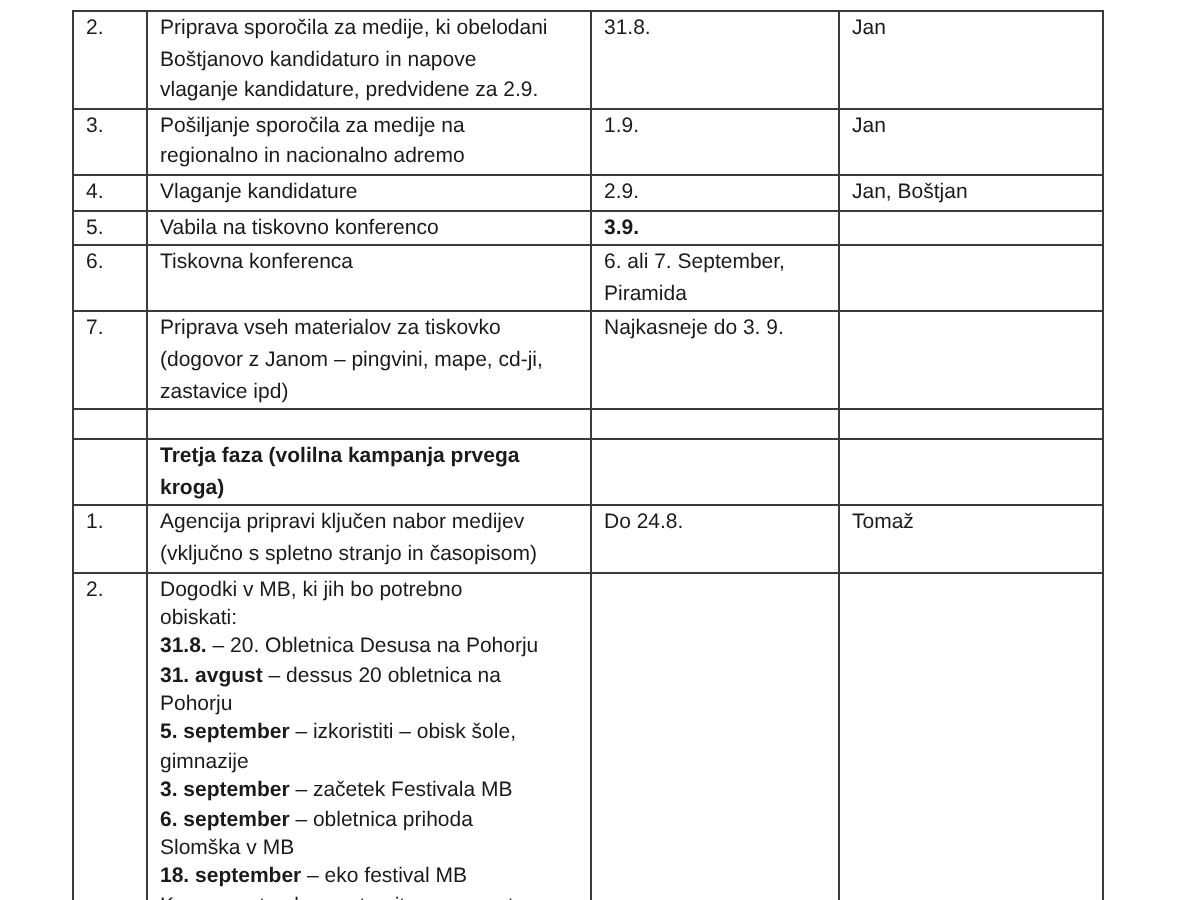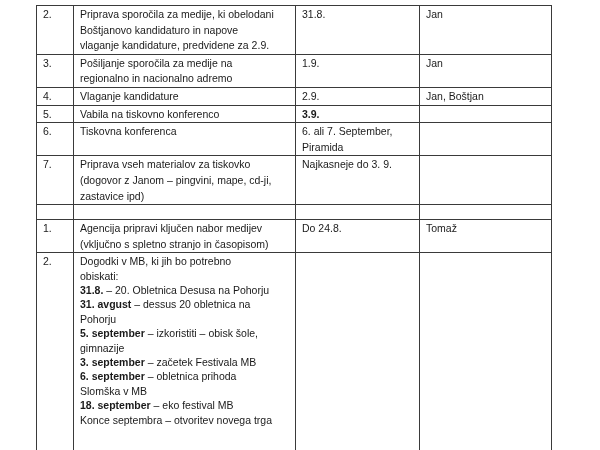--- a/index.html
+++ b/index.html
@@ -141,20 +141,29 @@
           </td>
           <td style="border-color: rgb(58, 58, 58);"></td>
         </tr>
         <tr style="height: 15px;">
           <td style="border-color: rgb(58, 58, 58);"></td>
           <td style="border-color: rgb(58, 58, 58);"></td>
           <td style="border-color: rgb(58, 58, 58);"></td>
           <td style="border-color: rgb(58, 58, 58);"></td>
         </tr>
         <tr style="height: 31px;">
+          <td style="border-color: rgb(58, 58, 58);"></td>
+          <td style="border-color: rgb(58, 58, 58);">
+            <div class="line"><span class="b">Tretja faza (volilna kampanja prvega</span></div>
+            <div class="line"><span class="b">kroga)</span></div>
+          </td>
+          <td style="border-color: rgb(58, 58, 58);"></td>
+          <td style="border-color: rgb(58, 58, 58);"></td>
+        </tr>
+        <tr style="height: 31px;">
           <td style="border-color: rgb(58, 58, 58);">
             <div class="line">1.</div>
           </td>
           <td style="border-color: rgb(58, 58, 58);">
             <div class="line">Agencija pripravi ključen nabor medijev</div>
             <div class="line">(vključno s spletno stranjo in časopisom)</div>
           </td>
           <td style="border-color: rgb(58, 58, 58);">
             <div class="line">Do 24.8.</div>
           </td>

